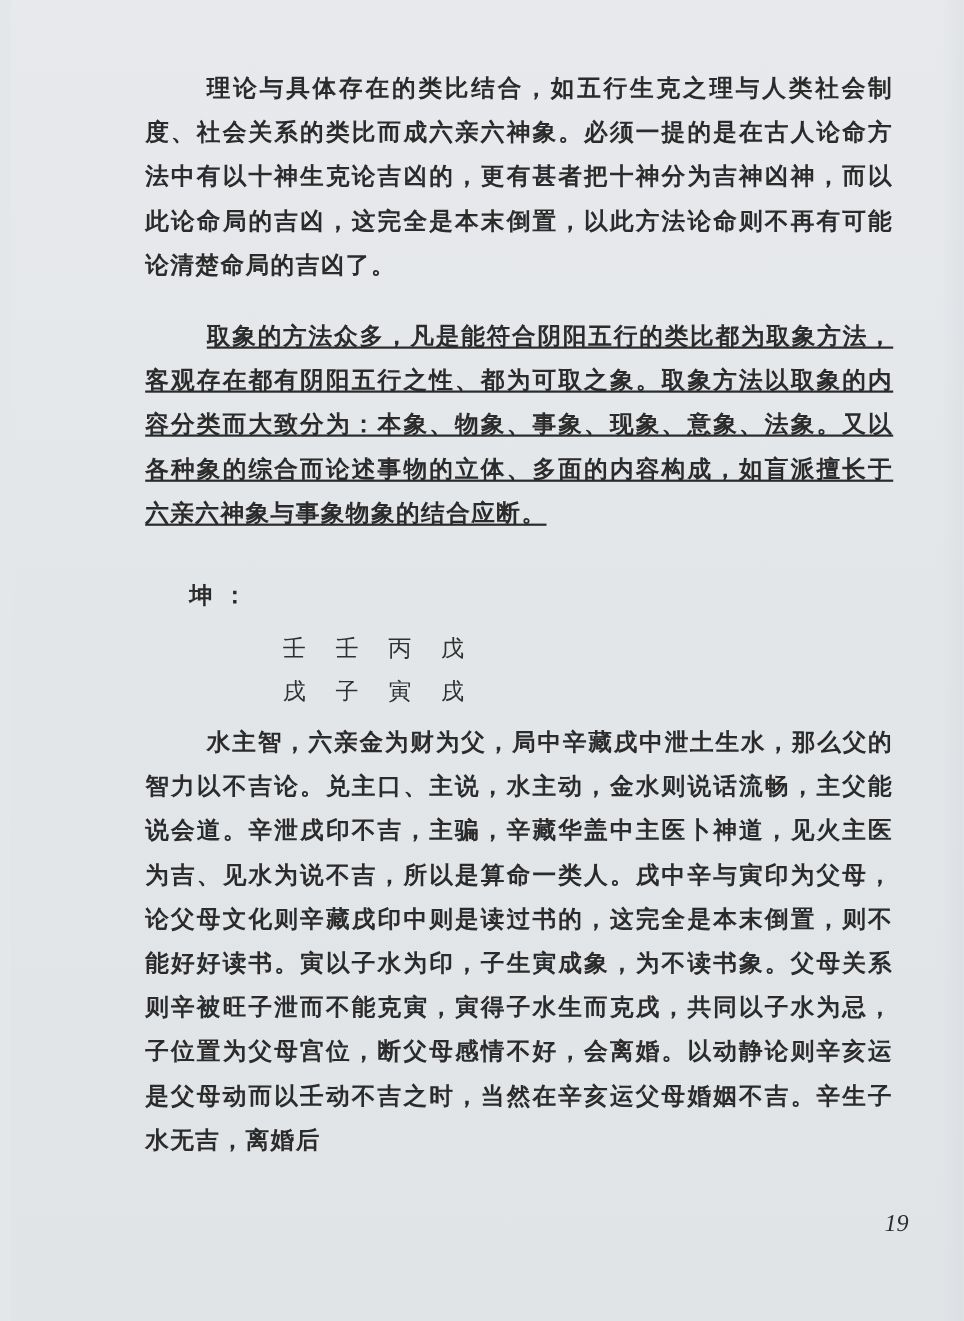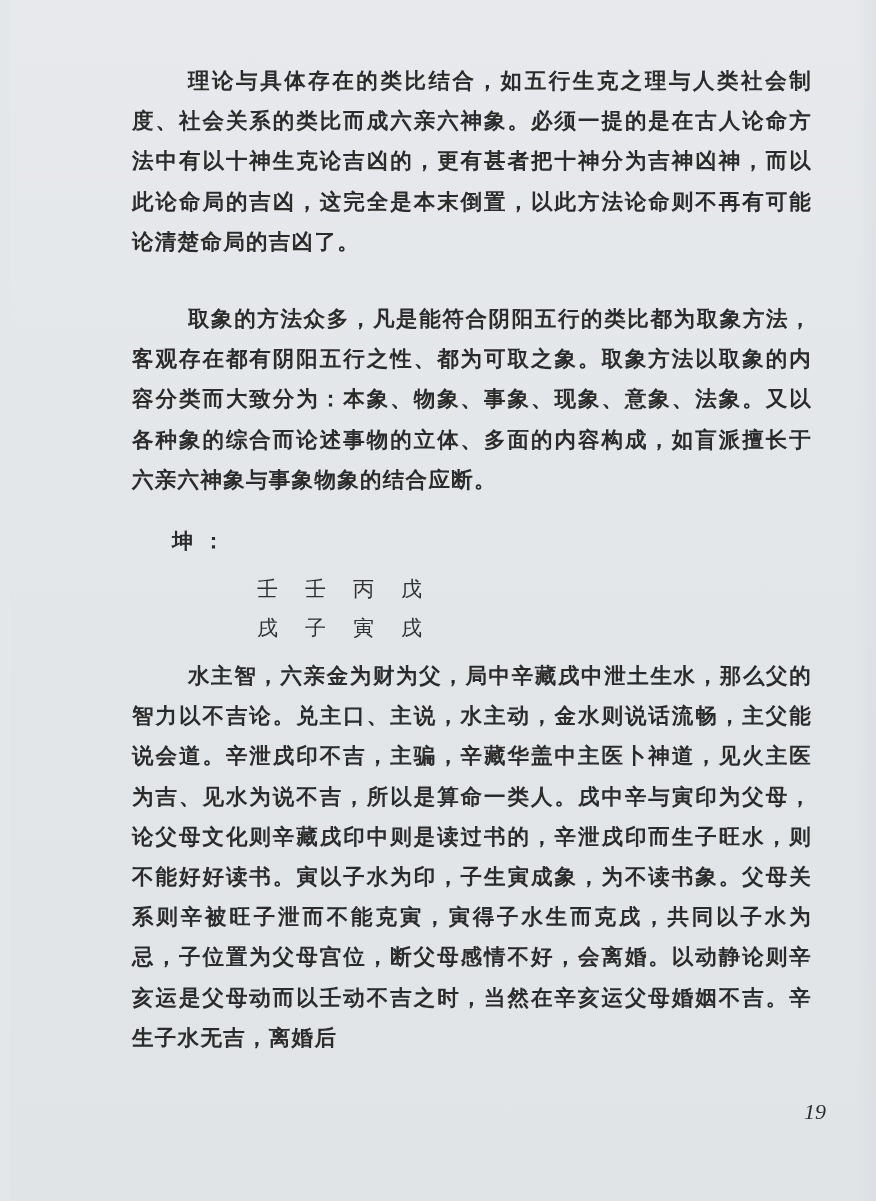--- a/index.html
+++ b/index.html
@@ -42,21 +42,21 @@
       font-weight: bold;
       color: #2b2b2b;
       text-align: justify;
       text-align-last: left;
     }
     .para {
       margin: 0;
       text-indent: 56px;
     }
     #p1 { top: 61px; }
-    #p2 { top: 299px; }
+    #p2 { top: 287px; text-decoration: underline; }
     .label-kun {
       position: absolute;
       left: 162px;
       top: 527px;
       font-size: 21px;
       font-weight: bold;
       color: #2b2b2b;
       letter-spacing: 10px;
     }
     .pillar-row {
@@ -107,17 +107,17 @@
   </div>
 
   <div class="pillar-row" id="row2">
     <span>戌</span>
     <span>子</span>
     <span>寅</span>
     <span>戌</span>
   </div>
 
   <div class="body-text" id="p3">
-    <p class="para">水主智，六亲金为财为父，局中辛藏戌中泄土生水，那么父的智力以不吉论。兑主口、主说，水主动，金水则说话流畅，主父能说会道。辛泄戌印不吉，主骗，辛藏华盖中主医卜神道，见火主医为吉、见水为说不吉，所以是算命一类人。戌中辛与寅印为父母，论父母文化则辛藏戌印中则是读过书的，辛泄戌印而生子旺水，则不能好好读书。寅以子水为印，子生寅成象，为不读书象。父母关系则辛被旺子泄而不能克寅，寅得子水生而克戌，共同以子水为忌，子位置为父母宫位，断父母感情不好，会离婚。以动静论则辛亥运是父母动而以壬动不吉之时，当然在辛亥运父母婚姻不吉。辛生子水无吉，离婚后</p>
+    <p class="para">水主智，六亲金为财为父，局中辛藏戌中泄土生水，那么父的智力以不吉论。兑主口、主说，水主动，金水则说话流畅，主父能说会道。辛泄戌印不吉，主骗，辛藏华盖中主医卜神道，见火主医为吉、见水为说不吉，所以是算命一类人。戌中辛与寅印为父母，论父母文化则辛藏戌印中则是读过书的，这完全是本末倒置，则不能好好读书。寅以子水为印，子生寅成象，为不读书象。父母关系则辛被旺子泄而不能克寅，寅得子水生而克戌，共同以子水为忌，子位置为父母宫位，断父母感情不好，会离婚。以动静论则辛亥运是父母动而以壬动不吉之时，当然在辛亥运父母婚姻不吉。辛生子水无吉，离婚后</p>
   </div>
 
   <div class="page-number">19</div>
 </div>
 
 </body></html>

